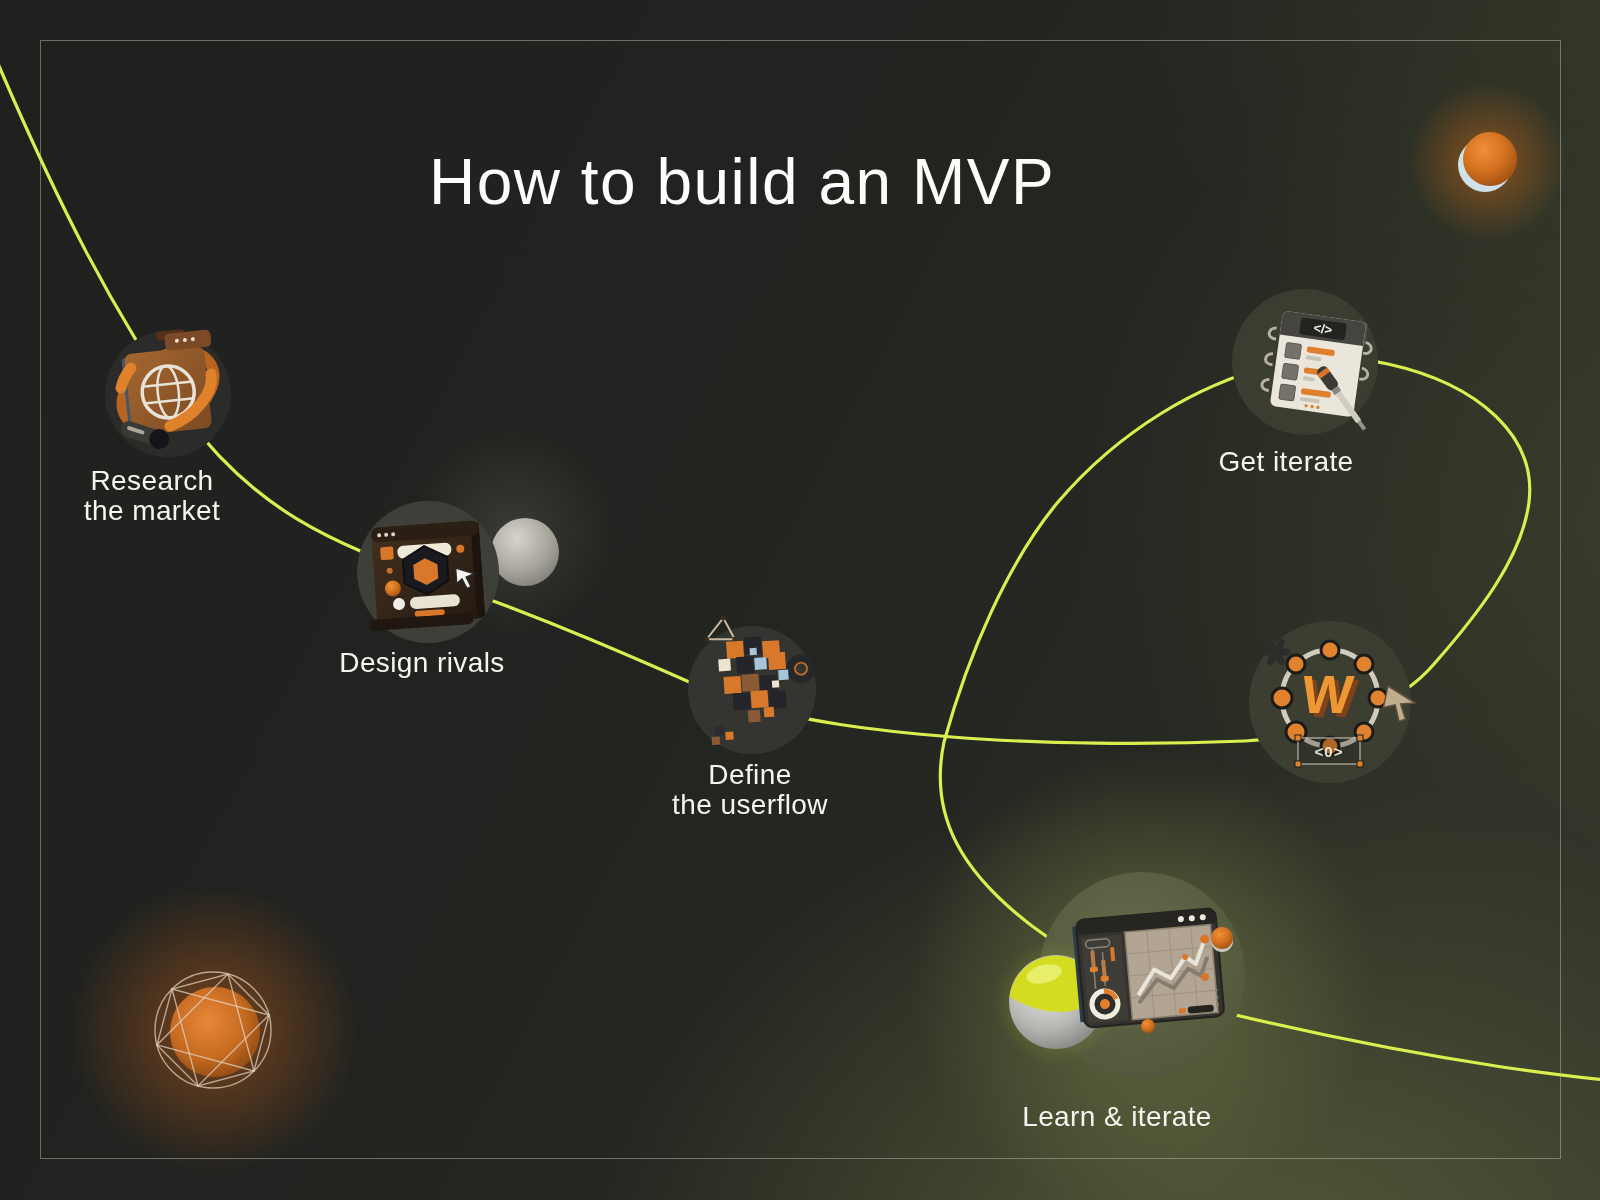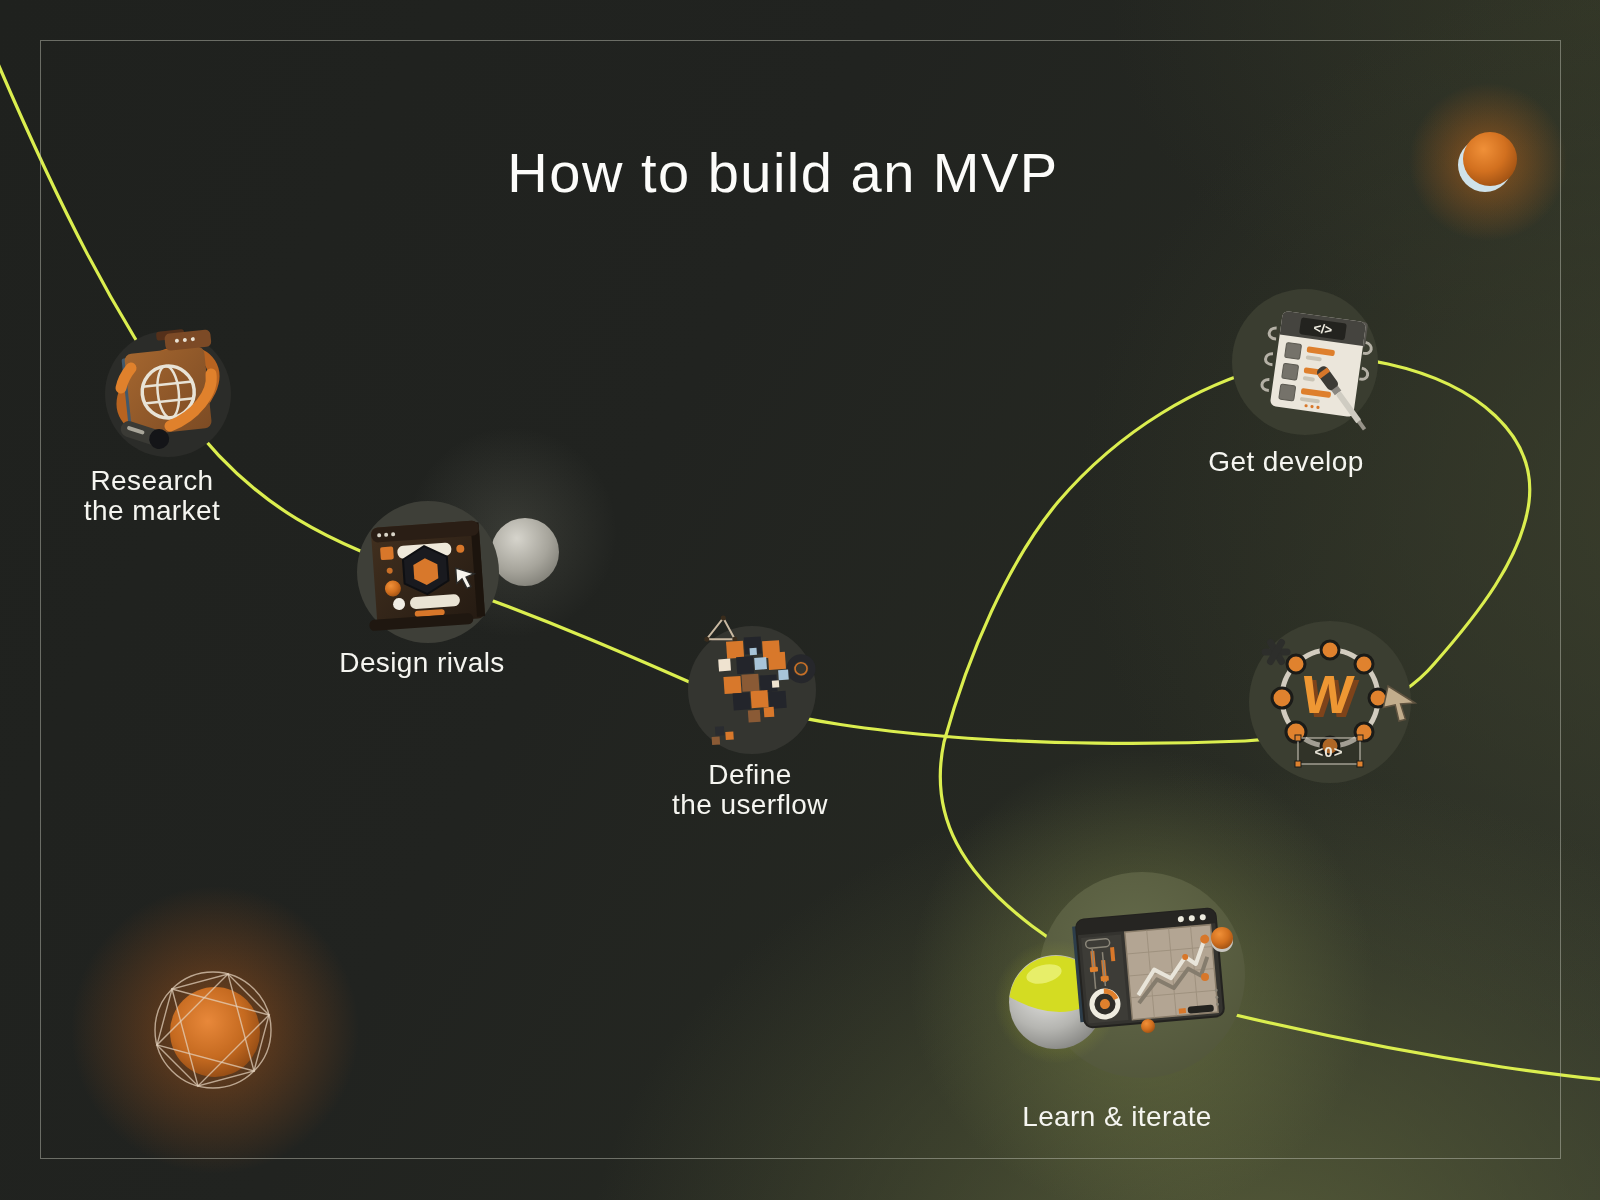--- a/index.html
+++ b/index.html
@@ -15,22 +15,22 @@
       radial-gradient(950px 750px at 78% 108%, rgba(93,99,60,.85), rgba(93,99,60,0) 70%),
       radial-gradient(1000px 850px at 108% 42%, rgba(60,64,44,.85), rgba(60,64,44,0) 65%),
       radial-gradient(700px 500px at 100% 0%, rgba(58,62,42,.6), rgba(58,62,42,0) 70%),
       linear-gradient(118deg,#1f211e 0%,#212320 40%,#262922 70%,#30342a 100%);
   }
   .frame{
     position:absolute;left:40px;top:40px;width:1519px;height:1117px;
     border:1px solid rgba(200,202,188,.45);pointer-events:none;
   }
   .title{
-    position:absolute;left:783px;top:102px;transform:translateX(-50%);
-    font-size:56px;font-weight:500;color:#fcfcfa;letter-spacing:1.5px;white-space:nowrap;
+    position:absolute;left:742px;top:102px;transform:translateX(-50%);
+    font-size:64px;font-weight:500;color:#fcfcfa;letter-spacing:1.5px;white-space:nowrap;
   }
   .step-label{
     position:absolute;transform:translateX(-50%);text-align:center;white-space:pre-line;
     font-size:28px;line-height:1.07;font-weight:500;color:#f5f5f0;letter-spacing:.4px;
   }
   svg{position:absolute;left:0;top:0;}
   svg text{font-family:"Liberation Sans","DejaVu Sans",sans-serif;}
 </style>
 </head>
 <body>
@@ -320,16 +320,16 @@
 
   <div class="frame"></div>
 
   <h1 class="title">How to build an MVP</h1>
 
   <div class="step-label" style="left:152px;top:466px">Research
 the market</div>
   <div class="step-label" style="left:422px;top:648px">Design rivals</div>
   <div class="step-label" style="left:750px;top:760px">Define
 the userflow</div>
-  <div class="step-label" style="left:1286px;top:447px">Get develop</div>
+  <div class="step-label" style="left:1286px;top:447px">Get iterate</div>
   <div class="step-label" style="left:1117px;top:1102px">Learn &amp; iterate</div>
 
 </div>
 
 </body></html>

